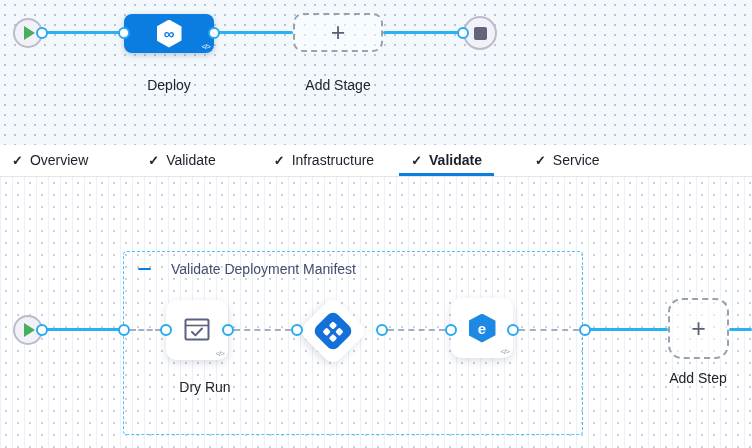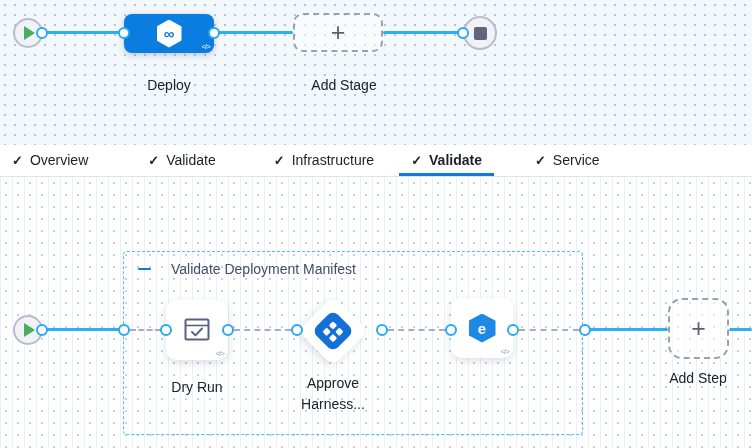--- a/index.html
+++ b/index.html
@@ -111,21 +111,21 @@
     <div class="circle-node" style="left:463px;top:16px;width:34px;height:34px;">
       <div class="stop-sq"></div>
     </div>
 
     <div class="port" style="left:36px;top:27px;"></div>
     <div class="port" style="left:118px;top:27px;"></div>
     <div class="port" style="left:208px;top:27px;"></div>
     <div class="port" style="left:457px;top:27px;"></div>
 
     <div class="caption" style="left:124px;top:75px;width:90px;">Deploy</div>
-    <div class="caption" style="left:299px;top:75px;width:90px;text-align:center;">Add Stage</div>
+    <div class="caption" style="left:293px;top:75px;width:90px;text-align:center;">Add Stage</div>
   </div>
 
   <div id="tabbar">
     <div class="tab">
       <span class="tick">✓</span>
       <span>Overview</span>
     </div>
     <div class="tab" style="margin-left:36px;">
       <span class="tick">✓</span>
       <span>Validate</span>
@@ -197,19 +197,17 @@
     <div class="port" style="left:36px;top:147px;"></div>
     <div class="port" style="left:118px;top:147px;"></div>
     <div class="port" style="left:160px;top:147px;"></div>
     <div class="port" style="left:222px;top:147px;"></div>
     <div class="port" style="left:291px;top:147px;"></div>
     <div class="port" style="left:376px;top:147px;"></div>
     <div class="port" style="left:445px;top:147px;"></div>
     <div class="port" style="left:507px;top:147px;"></div>
     <div class="port" style="left:579px;top:147px;"></div>
 
-    <div class="caption" style="left:156px;top:200px;width:82px;">Dry Run</div>
-    <div class="caption" style="left:278px;top:196px;width:110px;">Approve
-Harness...</div>
+    <div class="caption" style="left:156px;top:200px;width:82px;padding-left:8px;">Dry Run</div>
     <div class="caption" style="left:653px;top:191px;width:90px;">Add Step</div>
   </div>
 
 </div>
 
 </body></html>

